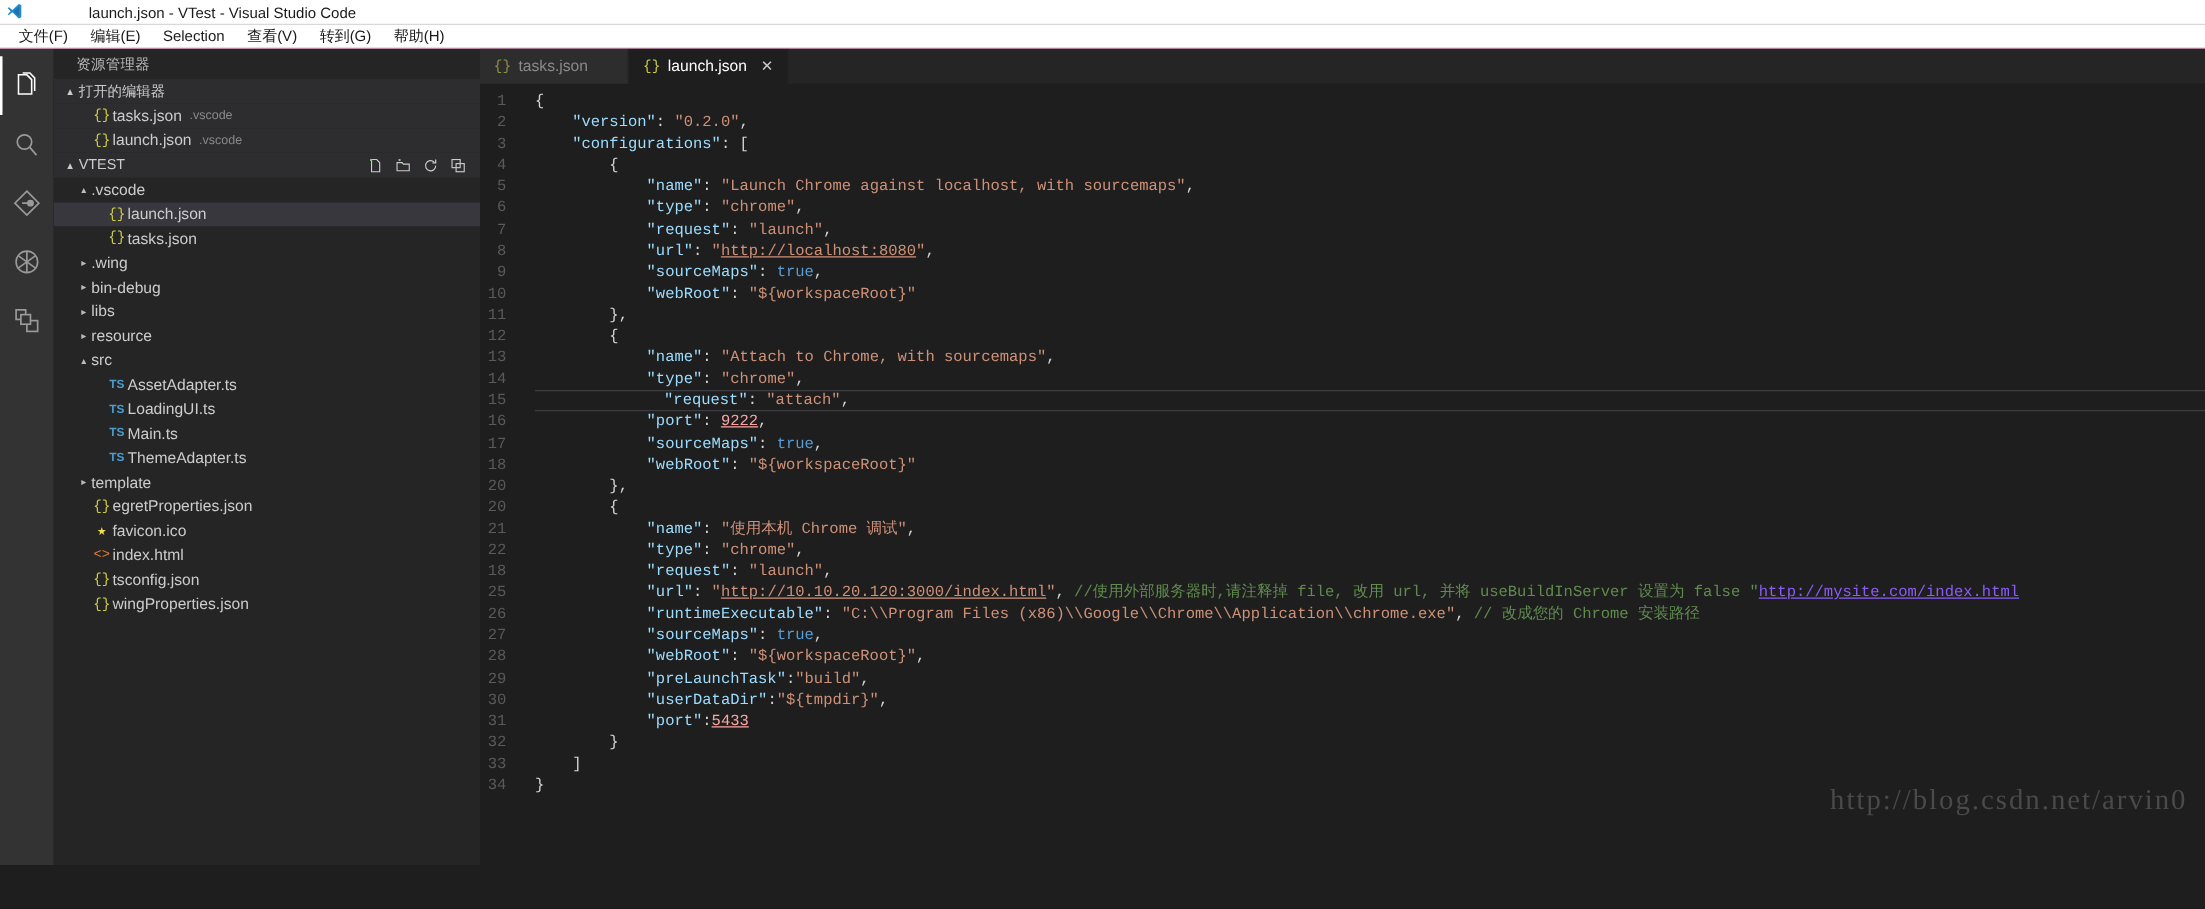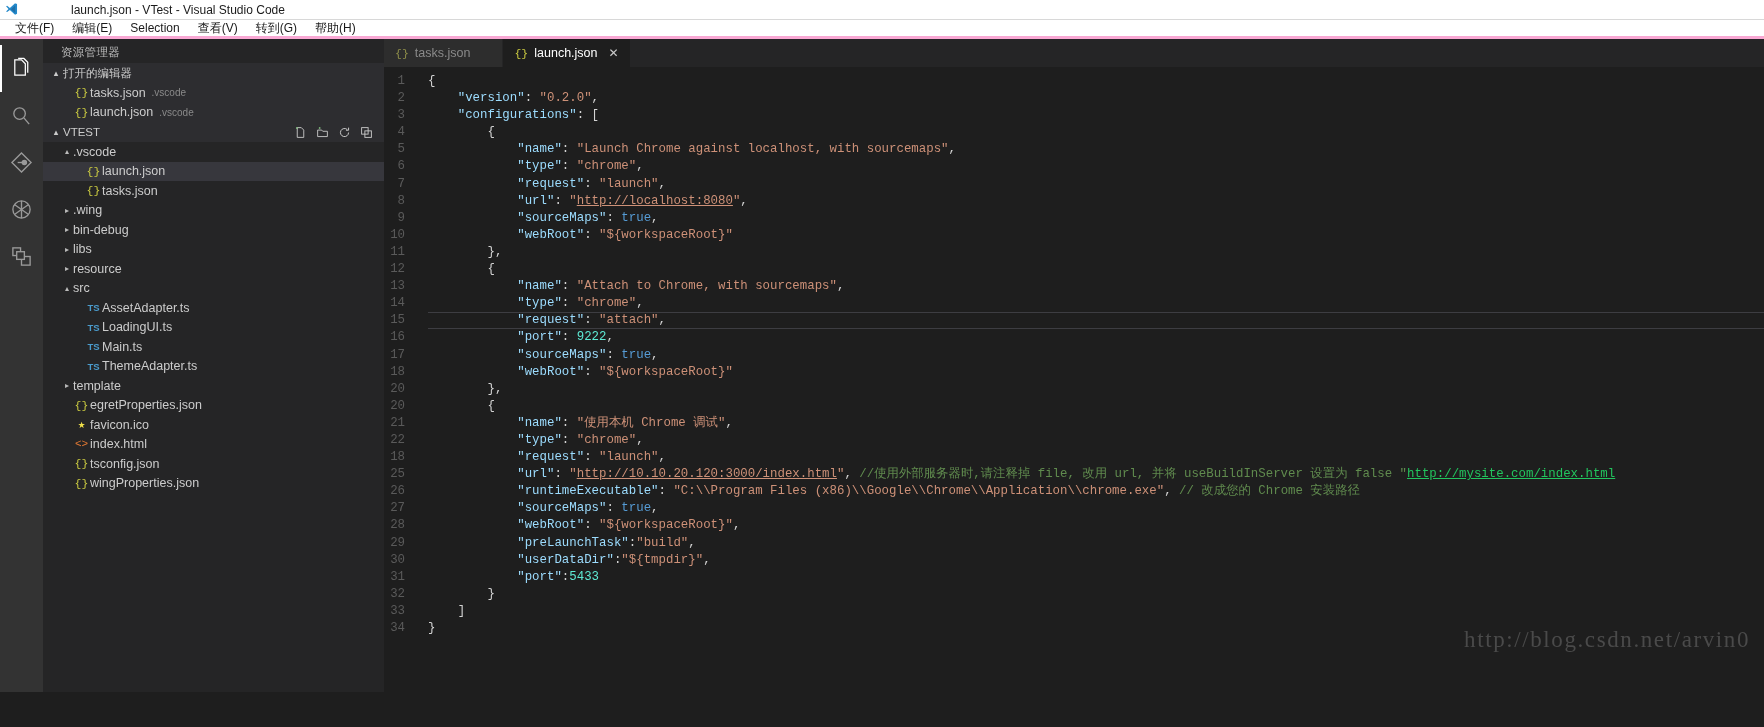--- a/index.html
+++ b/index.html
@@ -32,21 +32,21 @@
     font-family: "Liberation Sans", sans-serif;
   }
 
   
   .menubar {
     height: 19px;
     background: #ffffff;
     display: flex;
     align-items: center;
     padding-left: 6px;
-    border-bottom: 3px solid #f9a8d4;
+    border-bottom: 1px solid #f9a8d4;
   }
   .menu-item {
     font-size: 12px;
     color: #1a1a1a;
     padding: 0 9px;
     white-space: nowrap;
     cursor: default;
     line-height: 19px;
   }
 
@@ -213,38 +213,38 @@
   }
   .lnum {
     width: 44px;
     flex: 0 0 44px;
     text-align: right;
     padding-right: 23px;
     color: #5a5a5a;
     font-size: 12.4px;
   }
   .ltext { flex: 1 1 auto; color: #d4d4d4; }
-  .code-line.cursor-line { position: relative; }
+  .code-line.cursor-line { position: relative; gap: 14px; }
   .cursor-box {
     position: absolute;
     left: 44px; right: 0; top: 0; height: 17px;
     border-top: 1px solid #3d3d42;
     border-bottom: 1px solid #3d3d42;
     pointer-events: none;
   }
 
   
   .k   { color: #9cdcfe; }   
   .s   { color: #ce9178; }   
   .p   { color: #d4d4d4; }   
   .b   { color: #569cd6; }   
-  .n   { color: #5eead4; }   
+  .n   { color: #fca5a5; text-decoration: underline; }   
   .c   { color: #608b4e; }   
   .u   { color: #ce9178; text-decoration: underline; }  
-  .ug  { color: #22c55e; text-decoration: underline; text-align: center; }  
+  .ug  { color: #8b5cf6; text-decoration: underline; text-align: center; }  
 
   .watermark {
     position: absolute;
     right: 14px;
     bottom: 39px;
     font-family: "Liberation Serif", serif;
     font-size: 23px;
     color: #4a4a4a;
     letter-spacing: 1.6px;
     white-space: nowrap;

